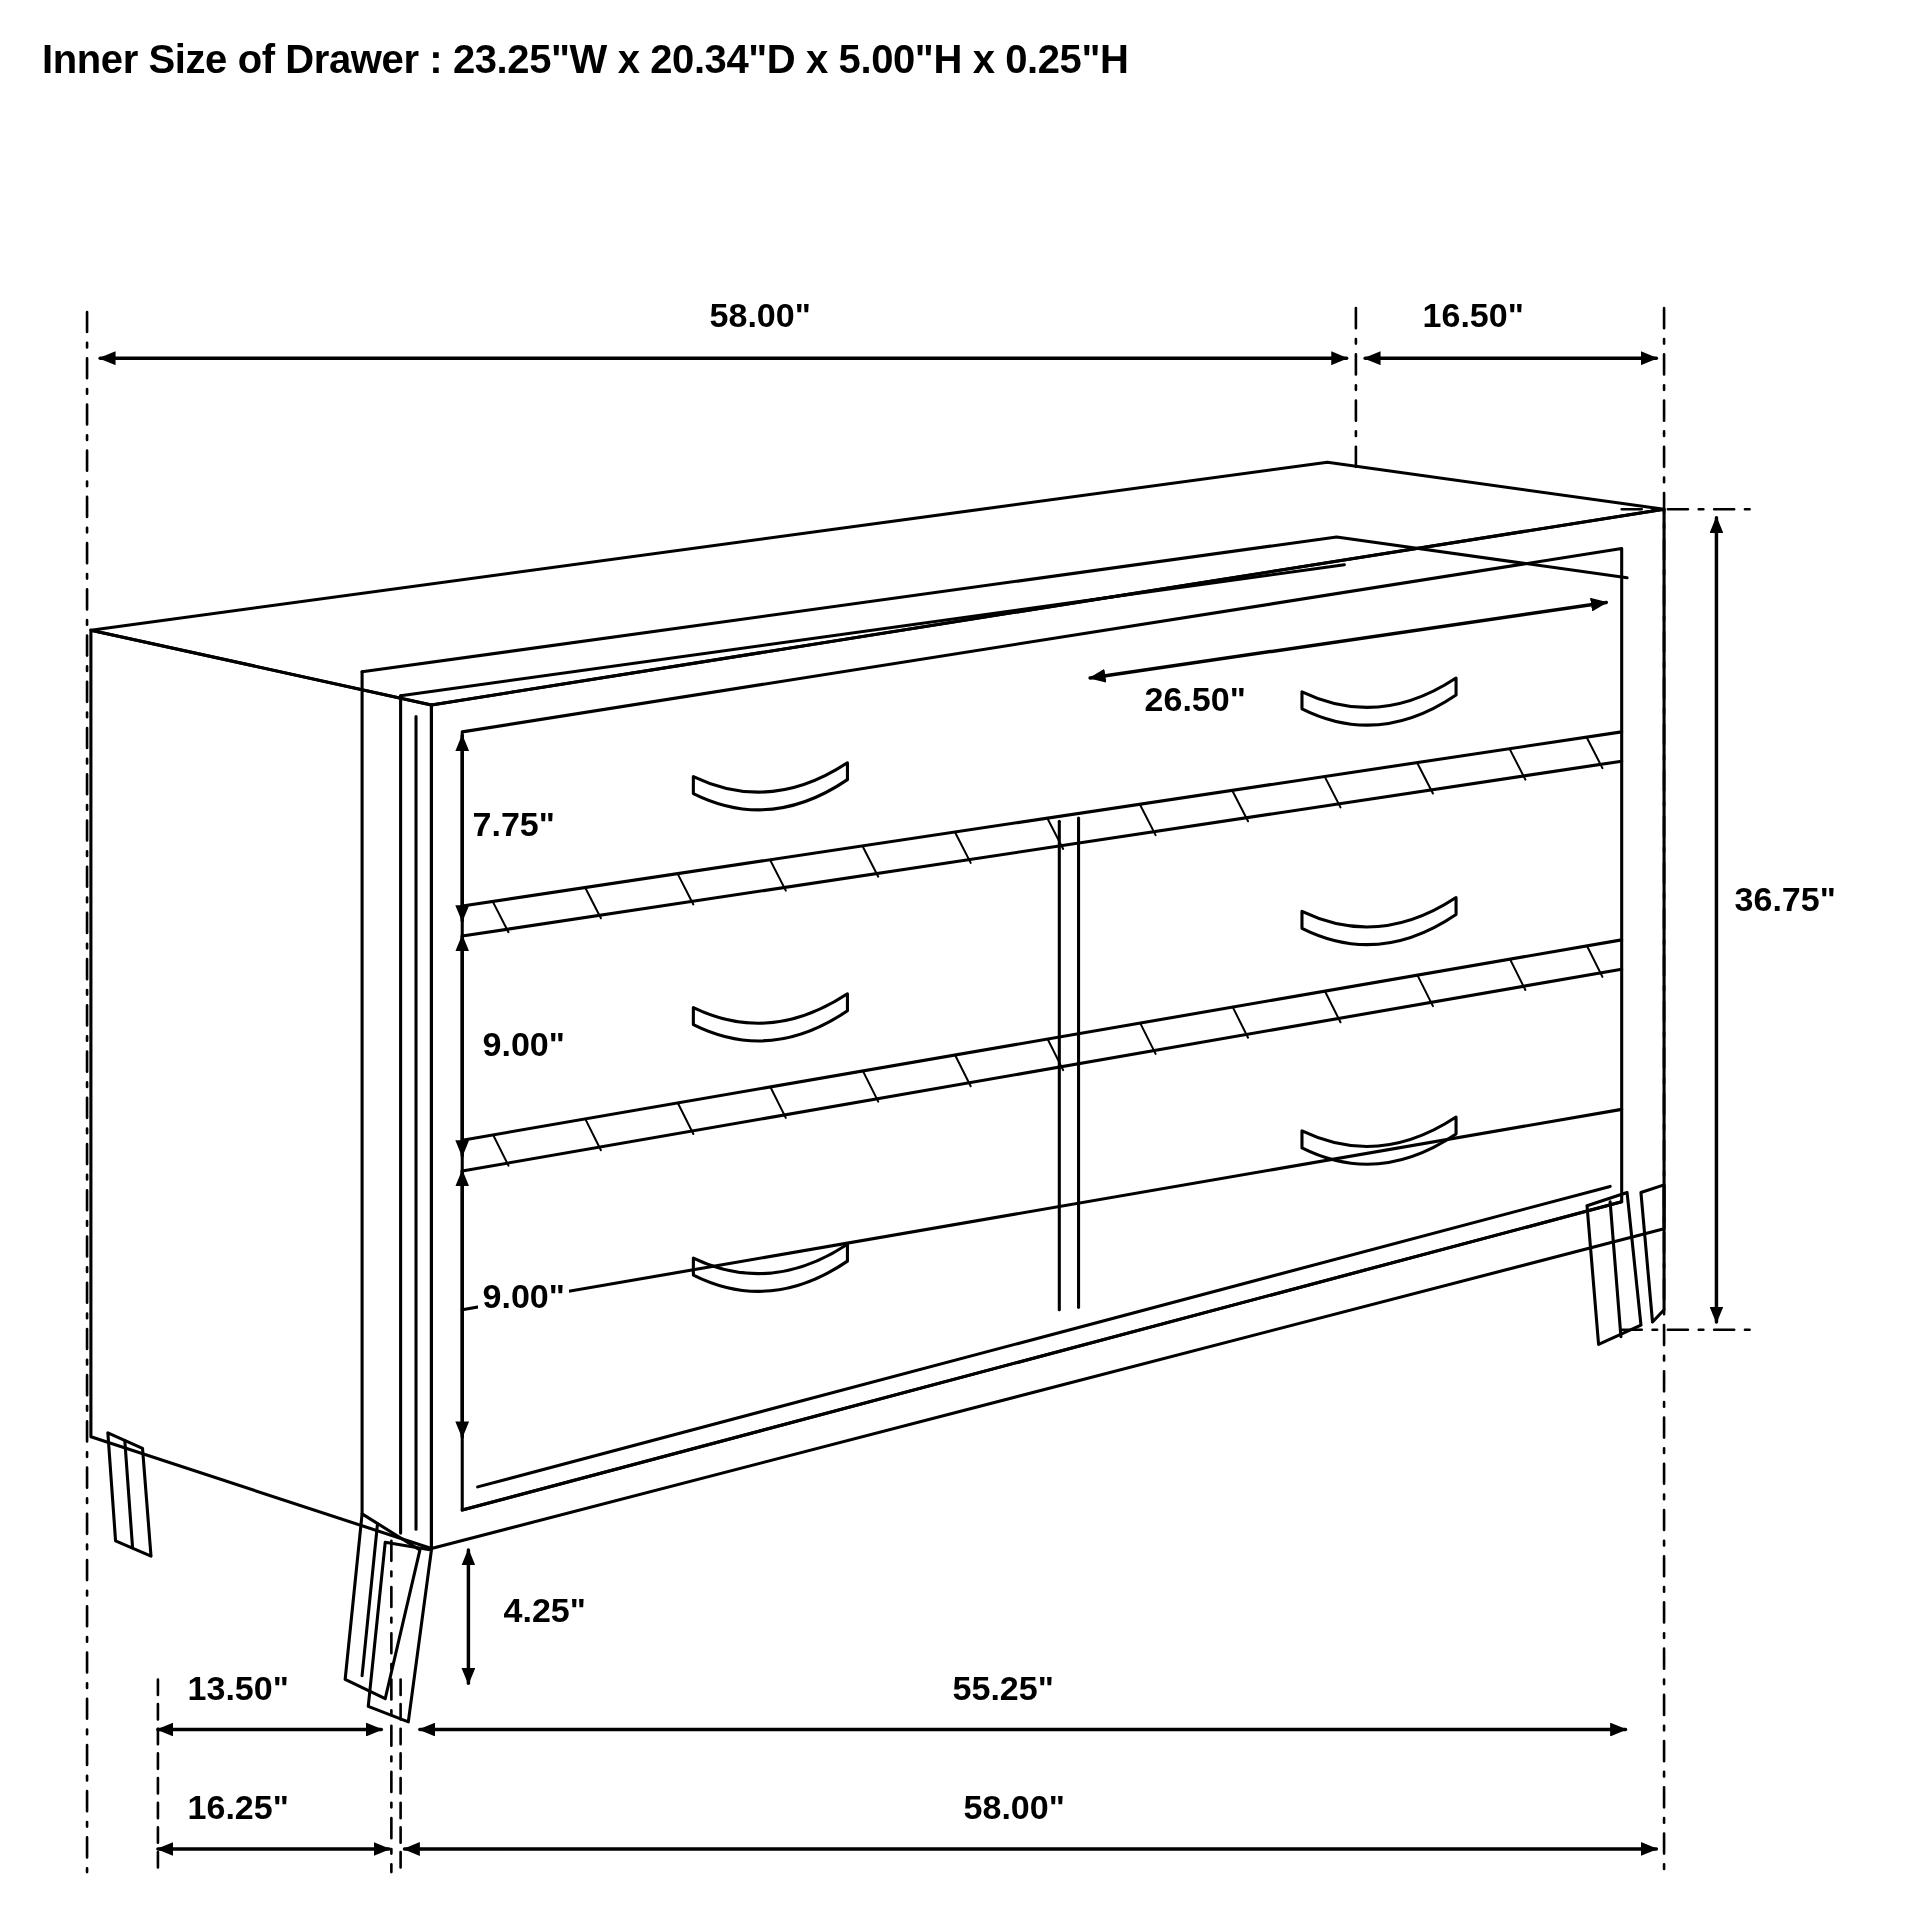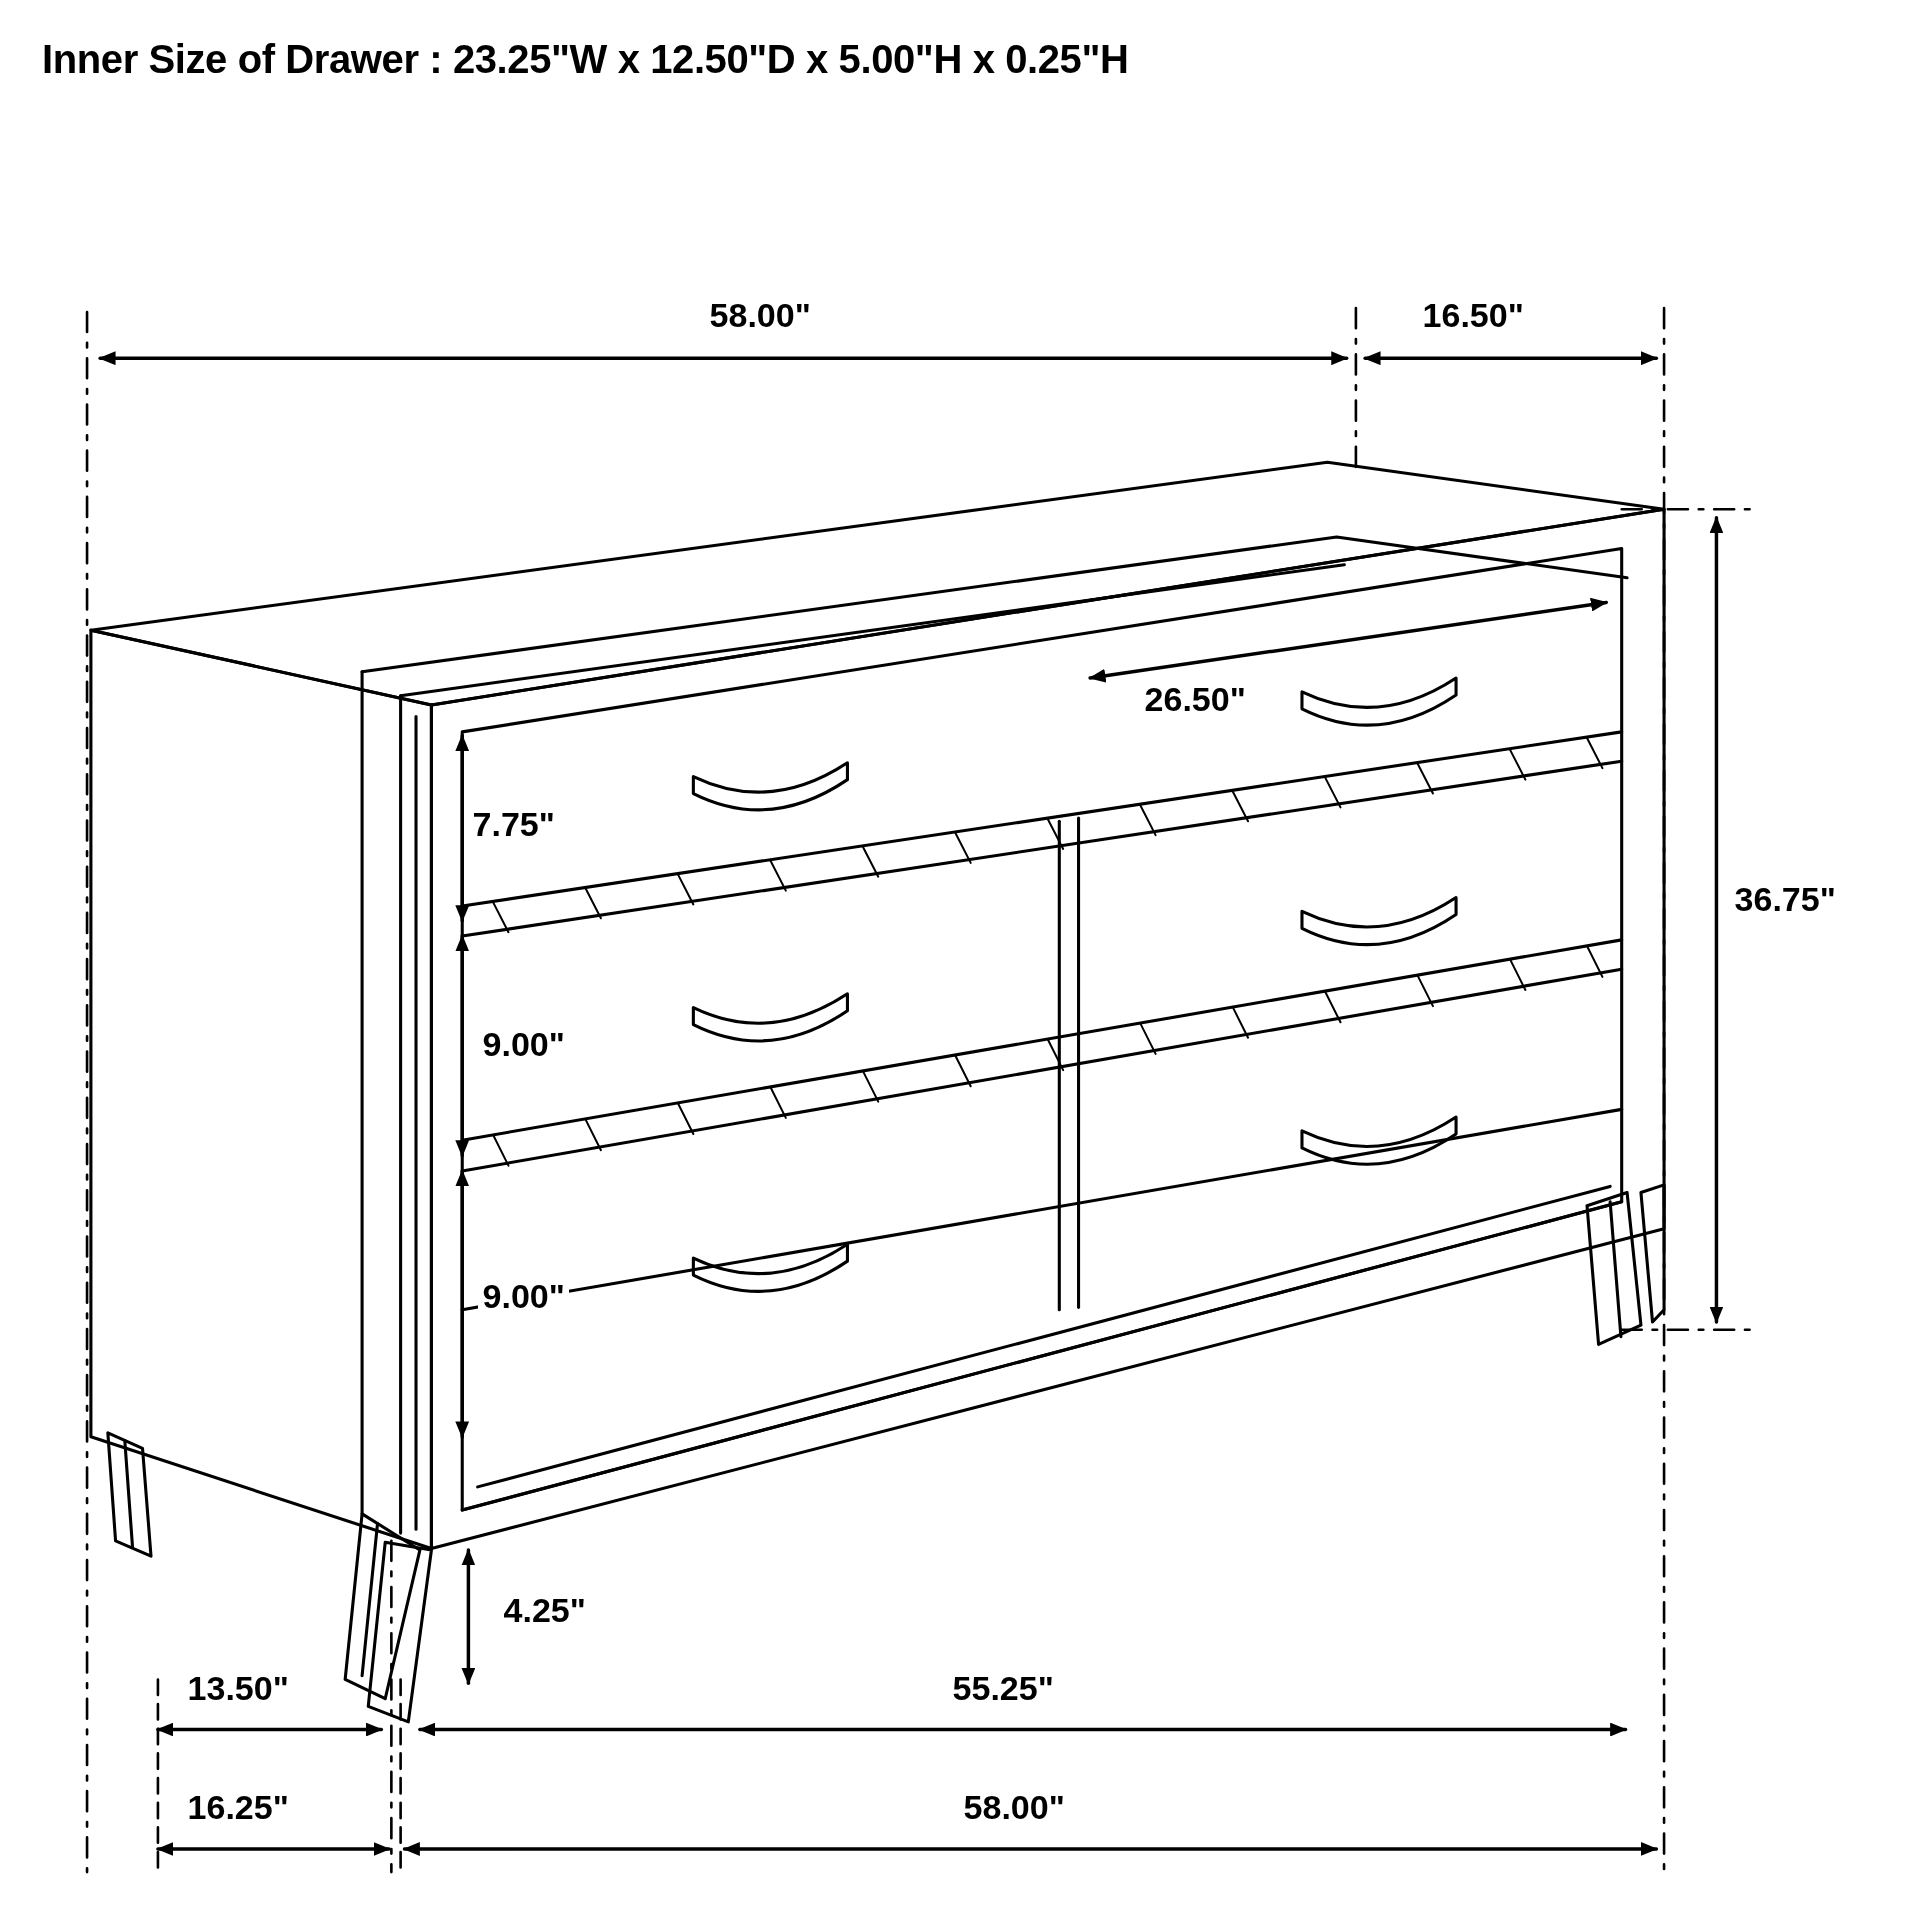--- a/index.html
+++ b/index.html
@@ -43,21 +43,21 @@
     white-space: nowrap;
     background: #ffffff;
     padding: 1.5px 4.6px;
   }
 </style>
 </head>
 <body>
 
 <div id="diagram-root">
 
-  <div class="title">Inner Size of Drawer : 23.25"W x 12.50"D x 5.00"H x 0.25"H</div>
+  <div class="title">Inner Size of Drawer : 23.25"W x 20.34"D x 5.00"H x 0.25"H</div>
 
   <svg class="drawing" viewBox="0 0 2500 2500">
     <defs>
       <marker id="arrH" markerWidth="22" markerHeight="18" refX="20" refY="9" orient="auto" markerUnits="userSpaceOnUse">
         <path d="M0,0 L22,9 L0,18 z" fill="#000"></path>
       </marker>
       <marker id="arrHs" markerWidth="22" markerHeight="18" refX="2" refY="9" orient="auto" markerUnits="userSpaceOnUse">
         <path d="M22,0 L0,9 L22,18 z" fill="#000"></path>
       </marker>
     </defs>

